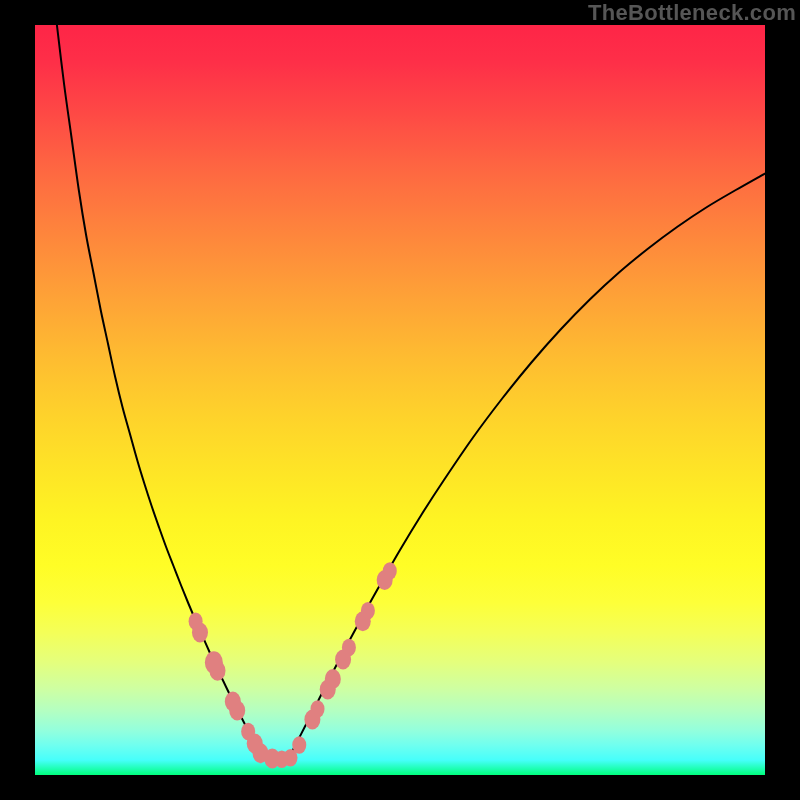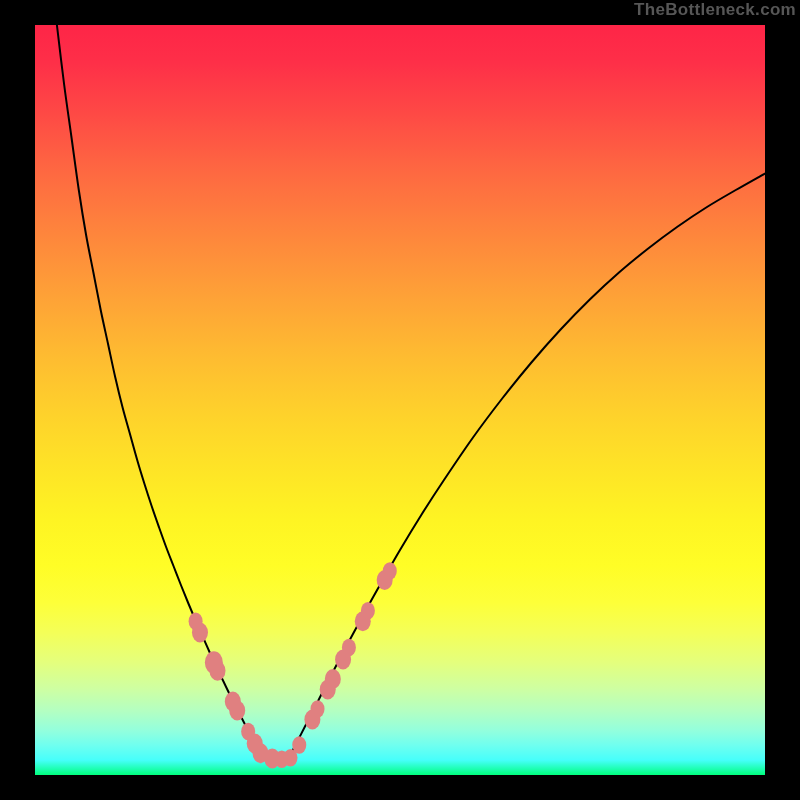--- a/index.html
+++ b/index.html
@@ -14,21 +14,21 @@
     position: relative;
     width: 800px;
     height: 800px;
     background: #000000;
   }
   .attribution {
     position: absolute;
     top: 0;
     right: 4px;
     font-family: Arial, Helvetica, sans-serif;
-    font-size: 17px;
+    font-size: 22px;
     font-weight: 600;
     color: #565656;
     letter-spacing: 0.3px;
     z-index: 10;
   }
   .plot-area {
     position: absolute;
     left: 35px;
     top: 25px;
     width: 730px;

